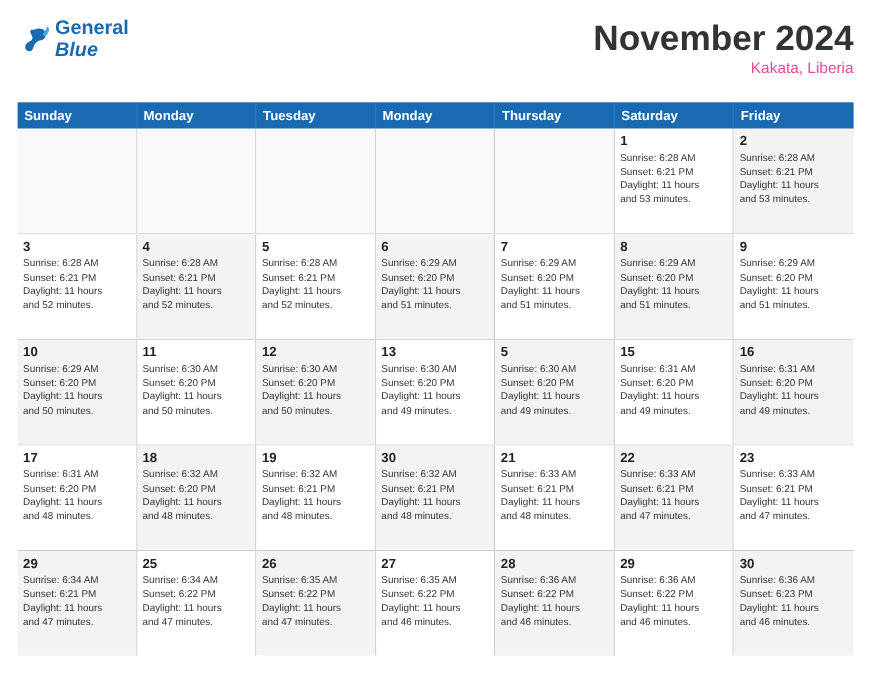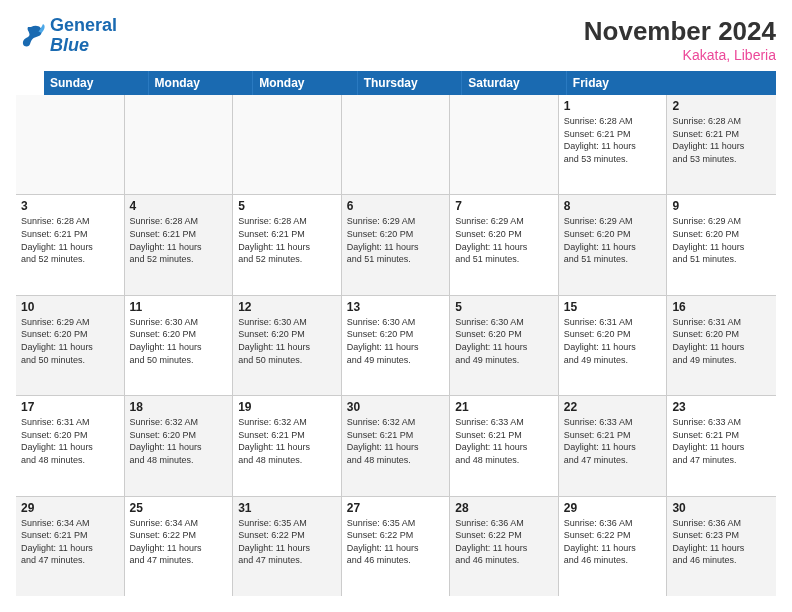--- a/index.html
+++ b/index.html
@@ -14,21 +14,21 @@
       width: 792px;
       height: 612px;
       padding: 16px;
       display: flex;
       flex-direction: column;
     }
     .header {
       display: flex;
       justify-content: space-between;
       align-items: flex-start;
-      margin-bottom: 8px;
+      margin-bottom: 24px;
     }
     .logo {
       display: flex;
       align-items: center;
       gap: 4px;
     }
     .logo-text {
       font-size: 18px;
       font-weight: bold;
       color: #333;
@@ -38,38 +38,37 @@
       color: #1a6ab1;
     }
     .logo-bird {
       width: 30px;
       height: 30px;
     }
     .title-block {
       text-align: right;
     }
     .month-title {
-      font-size: 26px;
+      font-size: 32px;
       font-weight: bold;
       color: #333;
     }
     .location {
       font-size: 14px;
       color: #ec4899;
     }
     .calendar {
       flex: 1;
       display: flex;
       flex-direction: column;
     }
     .cal-header {
       display: grid;
       grid-template-columns: repeat(7, 1fr);
       background: #1a6ab1;
-      margin-left: 28px;
     }
     .cal-header-cell {
       color: #fff;
       font-size: 12px;
       font-weight: bold;
       padding: 5px 6px;
       text-align: left;
       border-right: 1px solid #2a7ac1;
     }
     .cal-header-cell:last-child { border-right: none; }
@@ -126,20 +125,21 @@
     <div class="title-block">
       <div class="month-title">November 2024</div>
       <div class="location">Kakata, Liberia</div>
     </div>
   </div>
 
   <div class="calendar">
     <div class="cal-header">
     <div class="cal-header-cell">Sunday</div>
         <div class="cal-header-cell">Monday</div>
+        <div class="cal-header-cell">Tuesday</div>
         <div class="cal-header-cell">Monday</div>
         <div class="cal-header-cell">Thursday</div>
         <div class="cal-header-cell">Saturday</div>
         <div class="cal-header-cell">Friday</div>
       </div>
     <div class="cal-body">
     <div class="cal-row">
           <div class="cal-cell empty"></div>
           <div class="cal-cell empty"></div>
           <div class="cal-cell empty"></div>
@@ -247,21 +247,21 @@
         <div class="cal-row">
           <div class="cal-cell shaded">
             <div class="day-number">29</div>
             <div class="cell-text">Sunrise: 6:34 AM<br>Sunset: 6:21 PM<br>Daylight: 11 hours<br>and 47 minutes.</div>
           </div>
           <div class="cal-cell">
             <div class="day-number">25</div>
             <div class="cell-text">Sunrise: 6:34 AM<br>Sunset: 6:22 PM<br>Daylight: 11 hours<br>and 47 minutes.</div>
           </div>
           <div class="cal-cell shaded">
-            <div class="day-number">31</div>
+            <div class="day-number">26</div>
             <div class="cell-text">Sunrise: 6:35 AM<br>Sunset: 6:22 PM<br>Daylight: 11 hours<br>and 47 minutes.</div>
           </div>
           <div class="cal-cell">
             <div class="day-number">27</div>
             <div class="cell-text">Sunrise: 6:35 AM<br>Sunset: 6:22 PM<br>Daylight: 11 hours<br>and 46 minutes.</div>
           </div>
           <div class="cal-cell shaded">
             <div class="day-number">28</div>
             <div class="cell-text">Sunrise: 6:36 AM<br>Sunset: 6:22 PM<br>Daylight: 11 hours<br>and 46 minutes.</div>
           </div>

